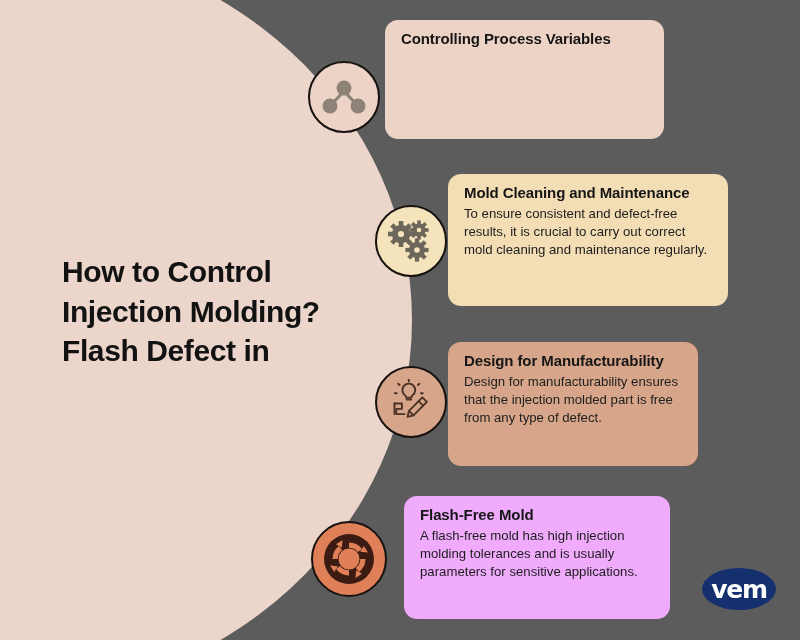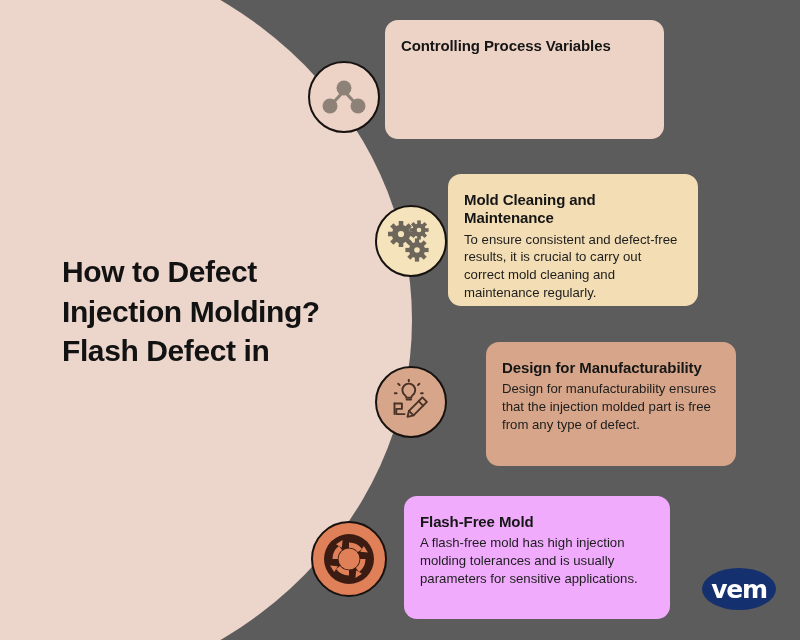--- a/index.html
+++ b/index.html
@@ -40,40 +40,40 @@
     font-weight: bold;
     letter-spacing: -0.4px;
   }
   #headline .ln { display: block; white-space: pre; }
 
   
   .card {
     position: absolute;
     border-radius: 13px;
     box-sizing: border-box;
-    padding: 17px 16px 12px 16px;
+    padding: 10px 16px 12px 16px;
   }
   .card-title {
     font-size: 15px;
     font-weight: bold;
     color: #161616;
     line-height: 1.22;
     margin: 0 0 3px 0;
     letter-spacing: -0.1px;
   }
   .card-body {
     font-size: 13.2px;
     color: #1d1d1d;
     line-height: 1.34;
     margin: 0;
   }
 
   #card-1 { left: 385px; top: 20px;  width: 279px; height: 119px; background: #edd3c6; }
-  #card-2 { left: 448px; top: 174px; width: 250px; height: 132px; background: #f2ddb4; }
-  #card-3 { left: 448px; top: 342px; width: 250px; height: 124px; background: #d7a68a; margin-left: 38px; }
+  #card-2 { left: 448px; top: 174px; width: 280px; height: 132px; background: #f2ddb4; }
+  #card-3 { left: 448px; top: 342px; width: 250px; height: 124px; background: #d7a68a; }
   #card-4 { left: 404px; top: 496px; width: 266px; height: 123px; background: #f0abfc; }
 
   
   .icon-badge {
     position: absolute;
     border-radius: 50%;
     border: 2px solid #17120f;
     box-sizing: border-box;
     display: flex;
     align-items: center;
@@ -115,21 +115,21 @@
   }
 </style>
 </head>
 <body>
 
 <div id="canvas">
 
   <div id="bg-circle"></div>
 
   <div id="headline">
-    <span class="ln">How to Defect</span>
+    <span class="ln">How to Control</span>
     <span class="ln">Injection Molding?</span>
     <span class="ln">Flash Defect in</span>
   </div>
 
   <div class="card" id="card-1">
     <p class="card-title">Controlling Process Variables</p>
   </div>
   <div class="icon-badge" id="icon-1">
     <svg width="44" height="40" viewBox="0 0 44 40" aria-hidden="true">
       <g stroke="#8e8278" stroke-width="3.2" fill="none">

